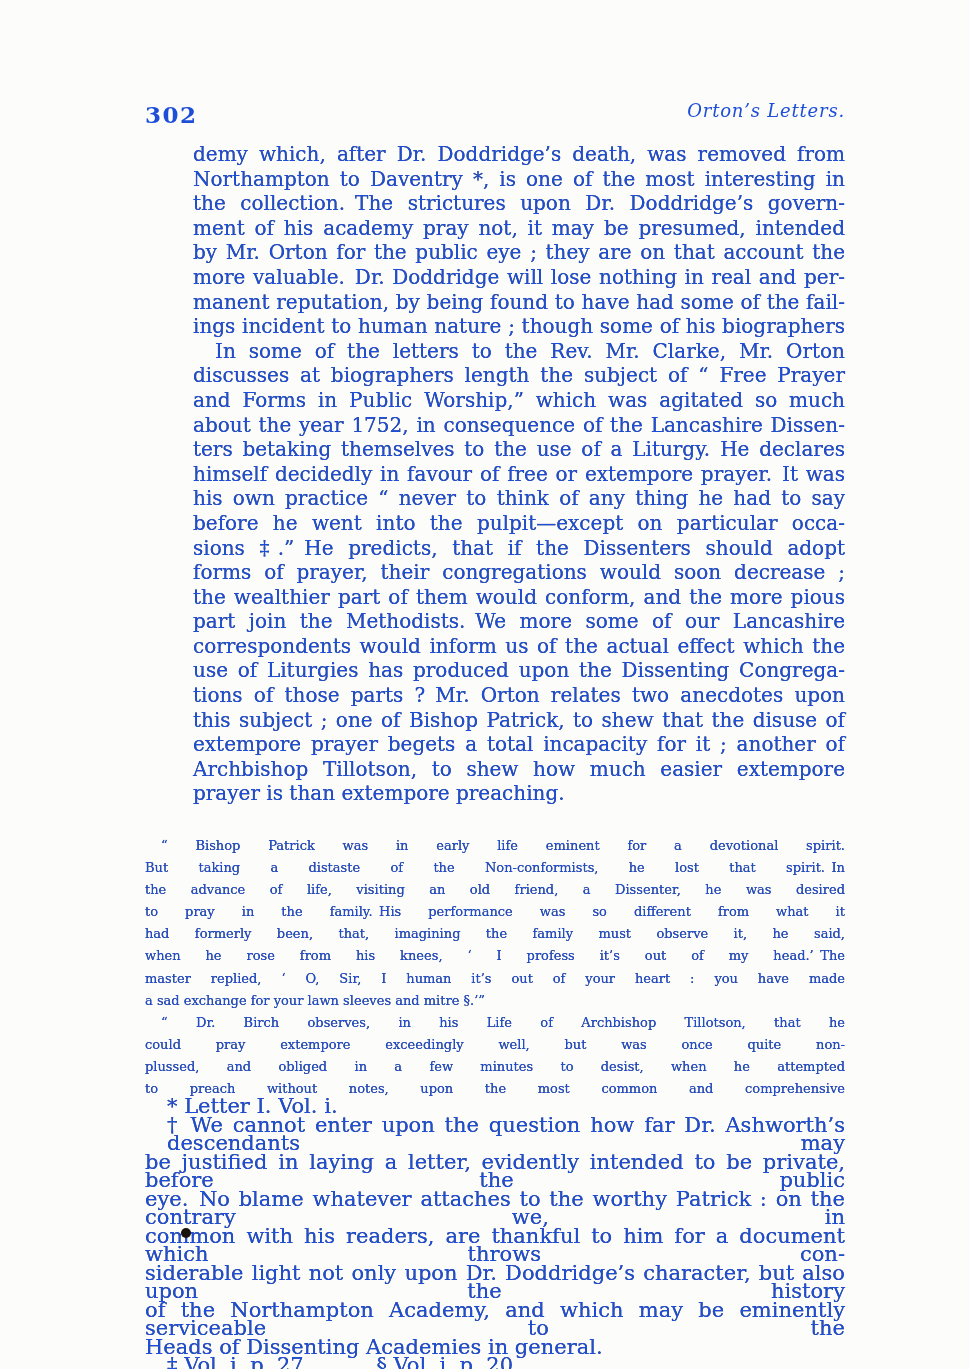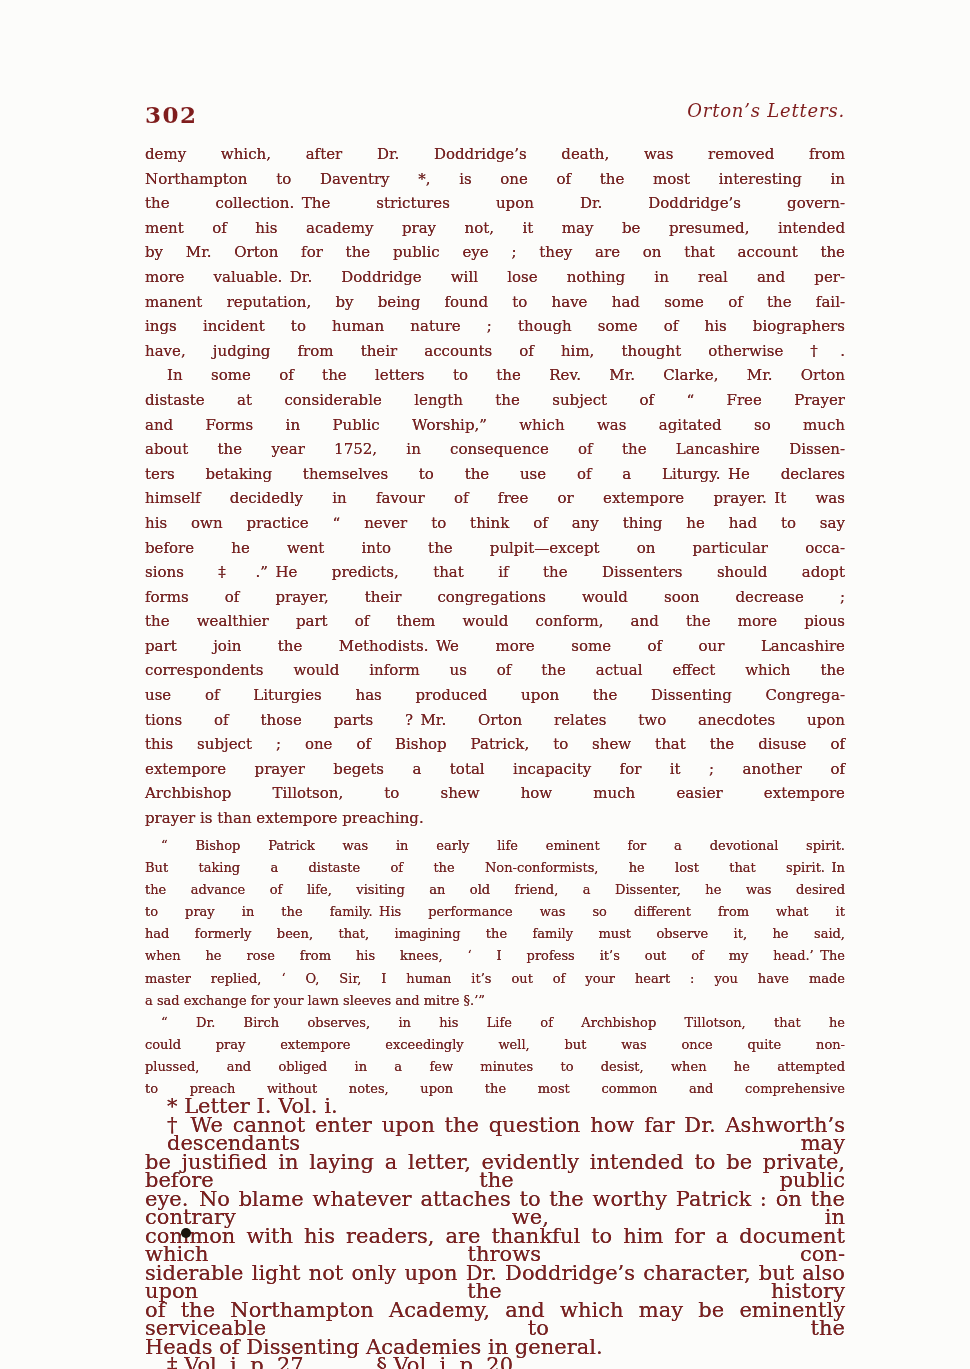--- a/index.html
+++ b/index.html
@@ -3,21 +3,21 @@
 <meta charset="utf-8">
 <style>
   html, body { margin: 0; padding: 0; background: #e8e8e6; }
   .page {
     position: relative;
     width: 970px;
     height: 1369px;
     margin: 0 auto;
     background: #fcfcfa;
     font-family: "DejaVu Serif", "Liberation Serif", serif;
-    color: #7f1d1d;
+    color: #1d4ed8;
     overflow: hidden;
   }
   .header { position: absolute; top: 100px; left: 145px; width: 700px; height: 30px; }
   .page-number {
     position: absolute; left: 0; top: 1px;
     font-size: 23px; font-weight: bold; letter-spacing: 1.5px;
   }
   .running-title {
     position: absolute; left: 0; right: 0; top: 0; text-align: right;
     font-style: italic; font-size: 18px; letter-spacing: 0.8px;
@@ -27,21 +27,21 @@
   .quote-block{ top: 835px; }
   .footnotes  { top: 1097px; }
 
   .line {
     text-align: justify;
     text-align-last: justify;
     text-justify: inter-word;
     text-shadow: 0 0 0.5px rgba(20, 14, 8, 0.75);
     white-space: normal;
   }
-  .main-text .line   { font-size: 15px;   line-height: 24.6px; }
+  .main-text .line   { font-size: 20px;   line-height: 24.6px; margin-left: 48px; }
   .quote-block .line { font-size: 13px; line-height: 22.1px; }
   .footnotes .line   { font-size: 21px; line-height: 18.5px; }
 
   .line.last   { text-align-last: left; }
   .line.indent { padding-left: 22px; }
   .line.indent-sm { padding-left: 16px; }
 
   .fn-refs-row { text-align-last: left; }
   .fn-refs-row .ref-2 { margin-left: 66px; }
 
@@ -64,25 +64,24 @@
   <div class="block main-text">
     <div>
       <div class="line">demy which, after Dr. Doddridge’s death, was removed from</div>
       <div class="line">Northampton to Daventry *, is one of the most interesting in</div>
       <div class="line">the collection. The strictures upon Dr. Doddridge’s govern-</div>
       <div class="line">ment of his academy pray not, it may be presumed, intended</div>
       <div class="line">by Mr. Orton for the public eye ; they are on that account the</div>
       <div class="line">more valuable. Dr. Doddridge will lose nothing in real and per-</div>
       <div class="line">manent reputation, by being found to have had some of the fail-</div>
       <div class="line">ings incident to human nature ; though some of his biographers</div>
-      <div class="line">have, judging from their accounts of him, thought otherwise †.</div>
     </div>
     <div>
       <div class="line indent">In some of the letters to the Rev. Mr. Clarke, Mr. Orton</div>
-      <div class="line">distaste at considerable length the subject of “ Free Prayer</div>
+      <div class="line">discusses at biographers length the subject of “ Free Prayer</div>
       <div class="line">and Forms in Public Worship,” which was agitated so much</div>
       <div class="line">about the year 1752, in consequence of the Lancashire Dissen-</div>
       <div class="line">ters betaking themselves to the use of a Liturgy. He declares</div>
       <div class="line">himself decidedly in favour of free or extempore prayer. It was</div>
       <div class="line">his own practice “ never to think of any thing he had to say</div>
       <div class="line">before he went into the pulpit—except on particular occa-</div>
       <div class="line">sions ‡.” He predicts, that if the Dissenters should adopt</div>
       <div class="line">forms of prayer, their congregations would soon decrease ;</div>
       <div class="line">the wealthier part of them would conform, and the more pious</div>
       <div class="line">part join the Methodists. We more some of our Lancashire</div>

